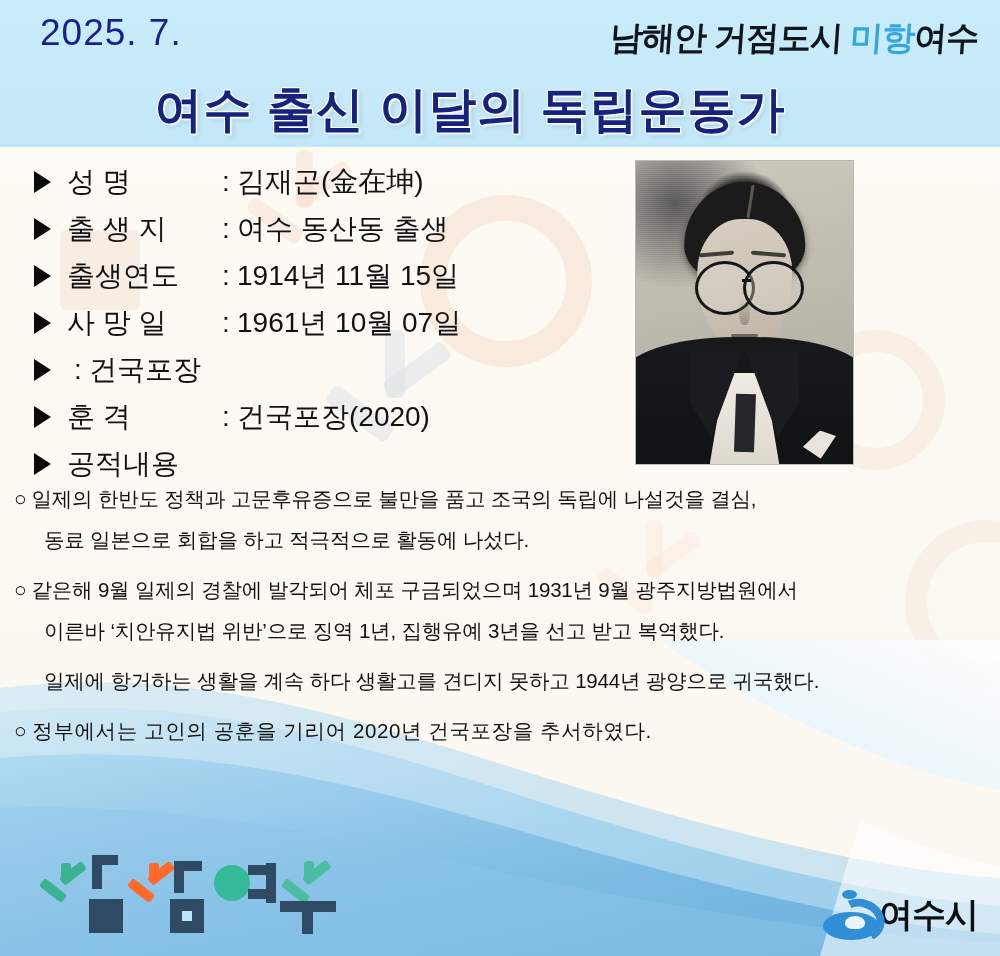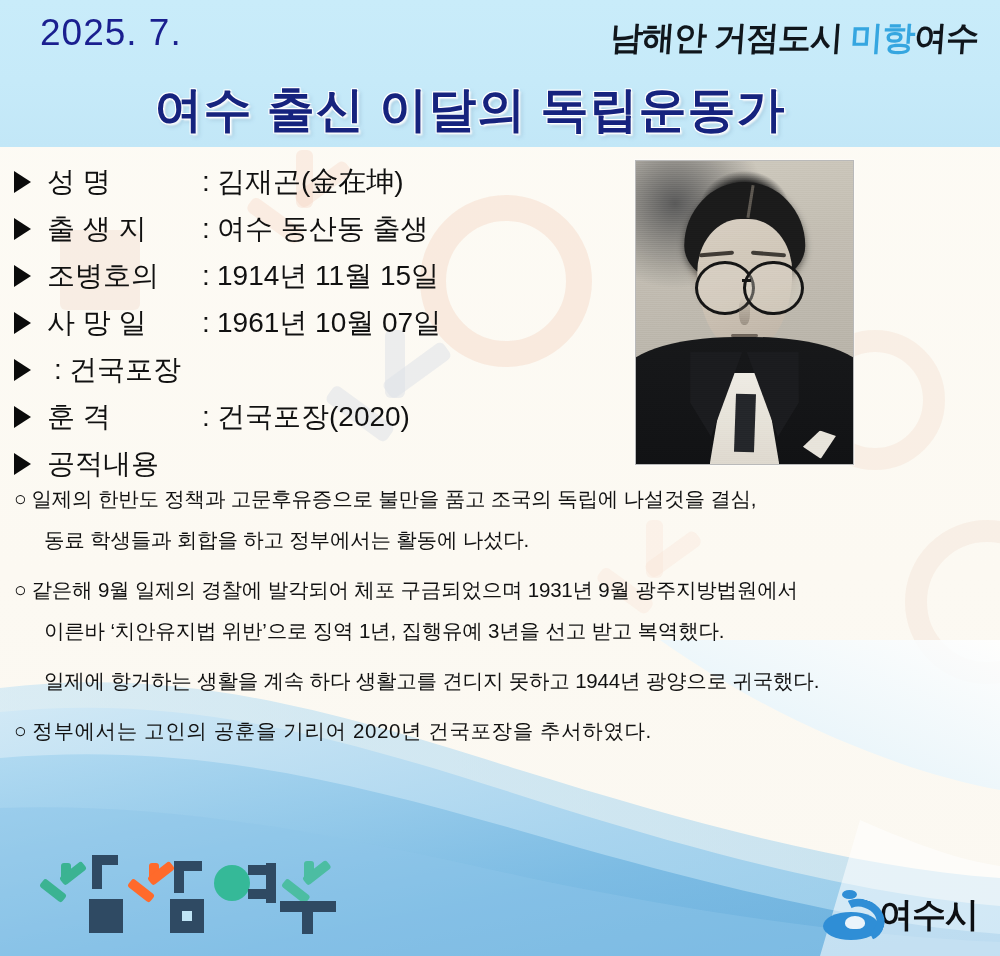--- a/index.html
+++ b/index.html
@@ -72,20 +72,21 @@
 
   
   #info{
     position:absolute;left:14px;top:158px;width:620px;
   }
   .info-row{
     display:flex;align-items:center;
     height:47px;
     font-size:28px;color:#111;
     white-space:nowrap;
+    margin-left:20px;
   }
   .tri{
     display:inline-block;width:0;height:0;
     border-left:17px solid #0b0b0b;
     border-top:11px solid transparent;
     border-bottom:11px solid transparent;
     margin-right:16px;flex:0 0 auto;
   }
   .lbl{
     display:inline-block;
@@ -298,21 +299,21 @@
 
     <div class="info-row">
       <span class="tri"></span>
       <span class="lbl">출 생 지</span>
       <span class="colon">:</span>
       <span class="val">여수 동산동 출생</span>
     </div>
 
     <div class="info-row">
       <span class="tri"></span>
-      <span class="lbl">조병호의</span>
+      <span class="lbl">출생연도</span>
       <span class="colon">:</span>
       <span class="val">1914년  11월  15일</span>
     </div>
 
     <div class="info-row">
       <span class="tri"></span>
       <span class="lbl">사 망 일</span>
       <span class="colon">:</span>
       <span class="val">1961년  10월  07일</span>
     </div>
@@ -389,21 +390,21 @@
       <path d="M660,0 L1000,0 L1000,150 C900,132 770,78 660,0 Z" fill="url(#g4)"></path>
       <path d="M860,180 C920,206 960,220 1000,226 L1000,316 L820,316 Z" fill="#ffffff" opacity=".55"></path>
     </svg>
   </div>
 
   <div id="body">
 
 
     <div class="para">
       <span class="ln"><span class="circ">○</span><span>일제의 한반도 정책과 고문후유증으로 불만을 품고 조국의 독립에 나설것을 결심,</span></span>
-      <span class="ln indent">동료 학생들과 회합을 하고 정부에서는 활동에 나섰다.</span>
+      <span class="ln indent">동료 일본으로 회합을 하고 적극적으로 활동에 나섰다.</span>
     </div>
 
     <div class="para">
       <span class="ln"><span class="circ">○</span><span>같은해 9월 일제의 경찰에 발각되어 체포 구금되었으며 1931년 9월 광주지방법원에서</span></span>
       <span class="ln indent">이른바 ‘치안유지법 위반’으로 징역 1년, 집행유예 3년을 선고 받고 복역했다.</span>
     </div>
 
     <div class="para">
       <span class="ln indent">일제에 항거하는 생활을 계속 하다 생활고를 견디지 못하고 1944년 광양으로 귀국했다.</span>
     </div>

